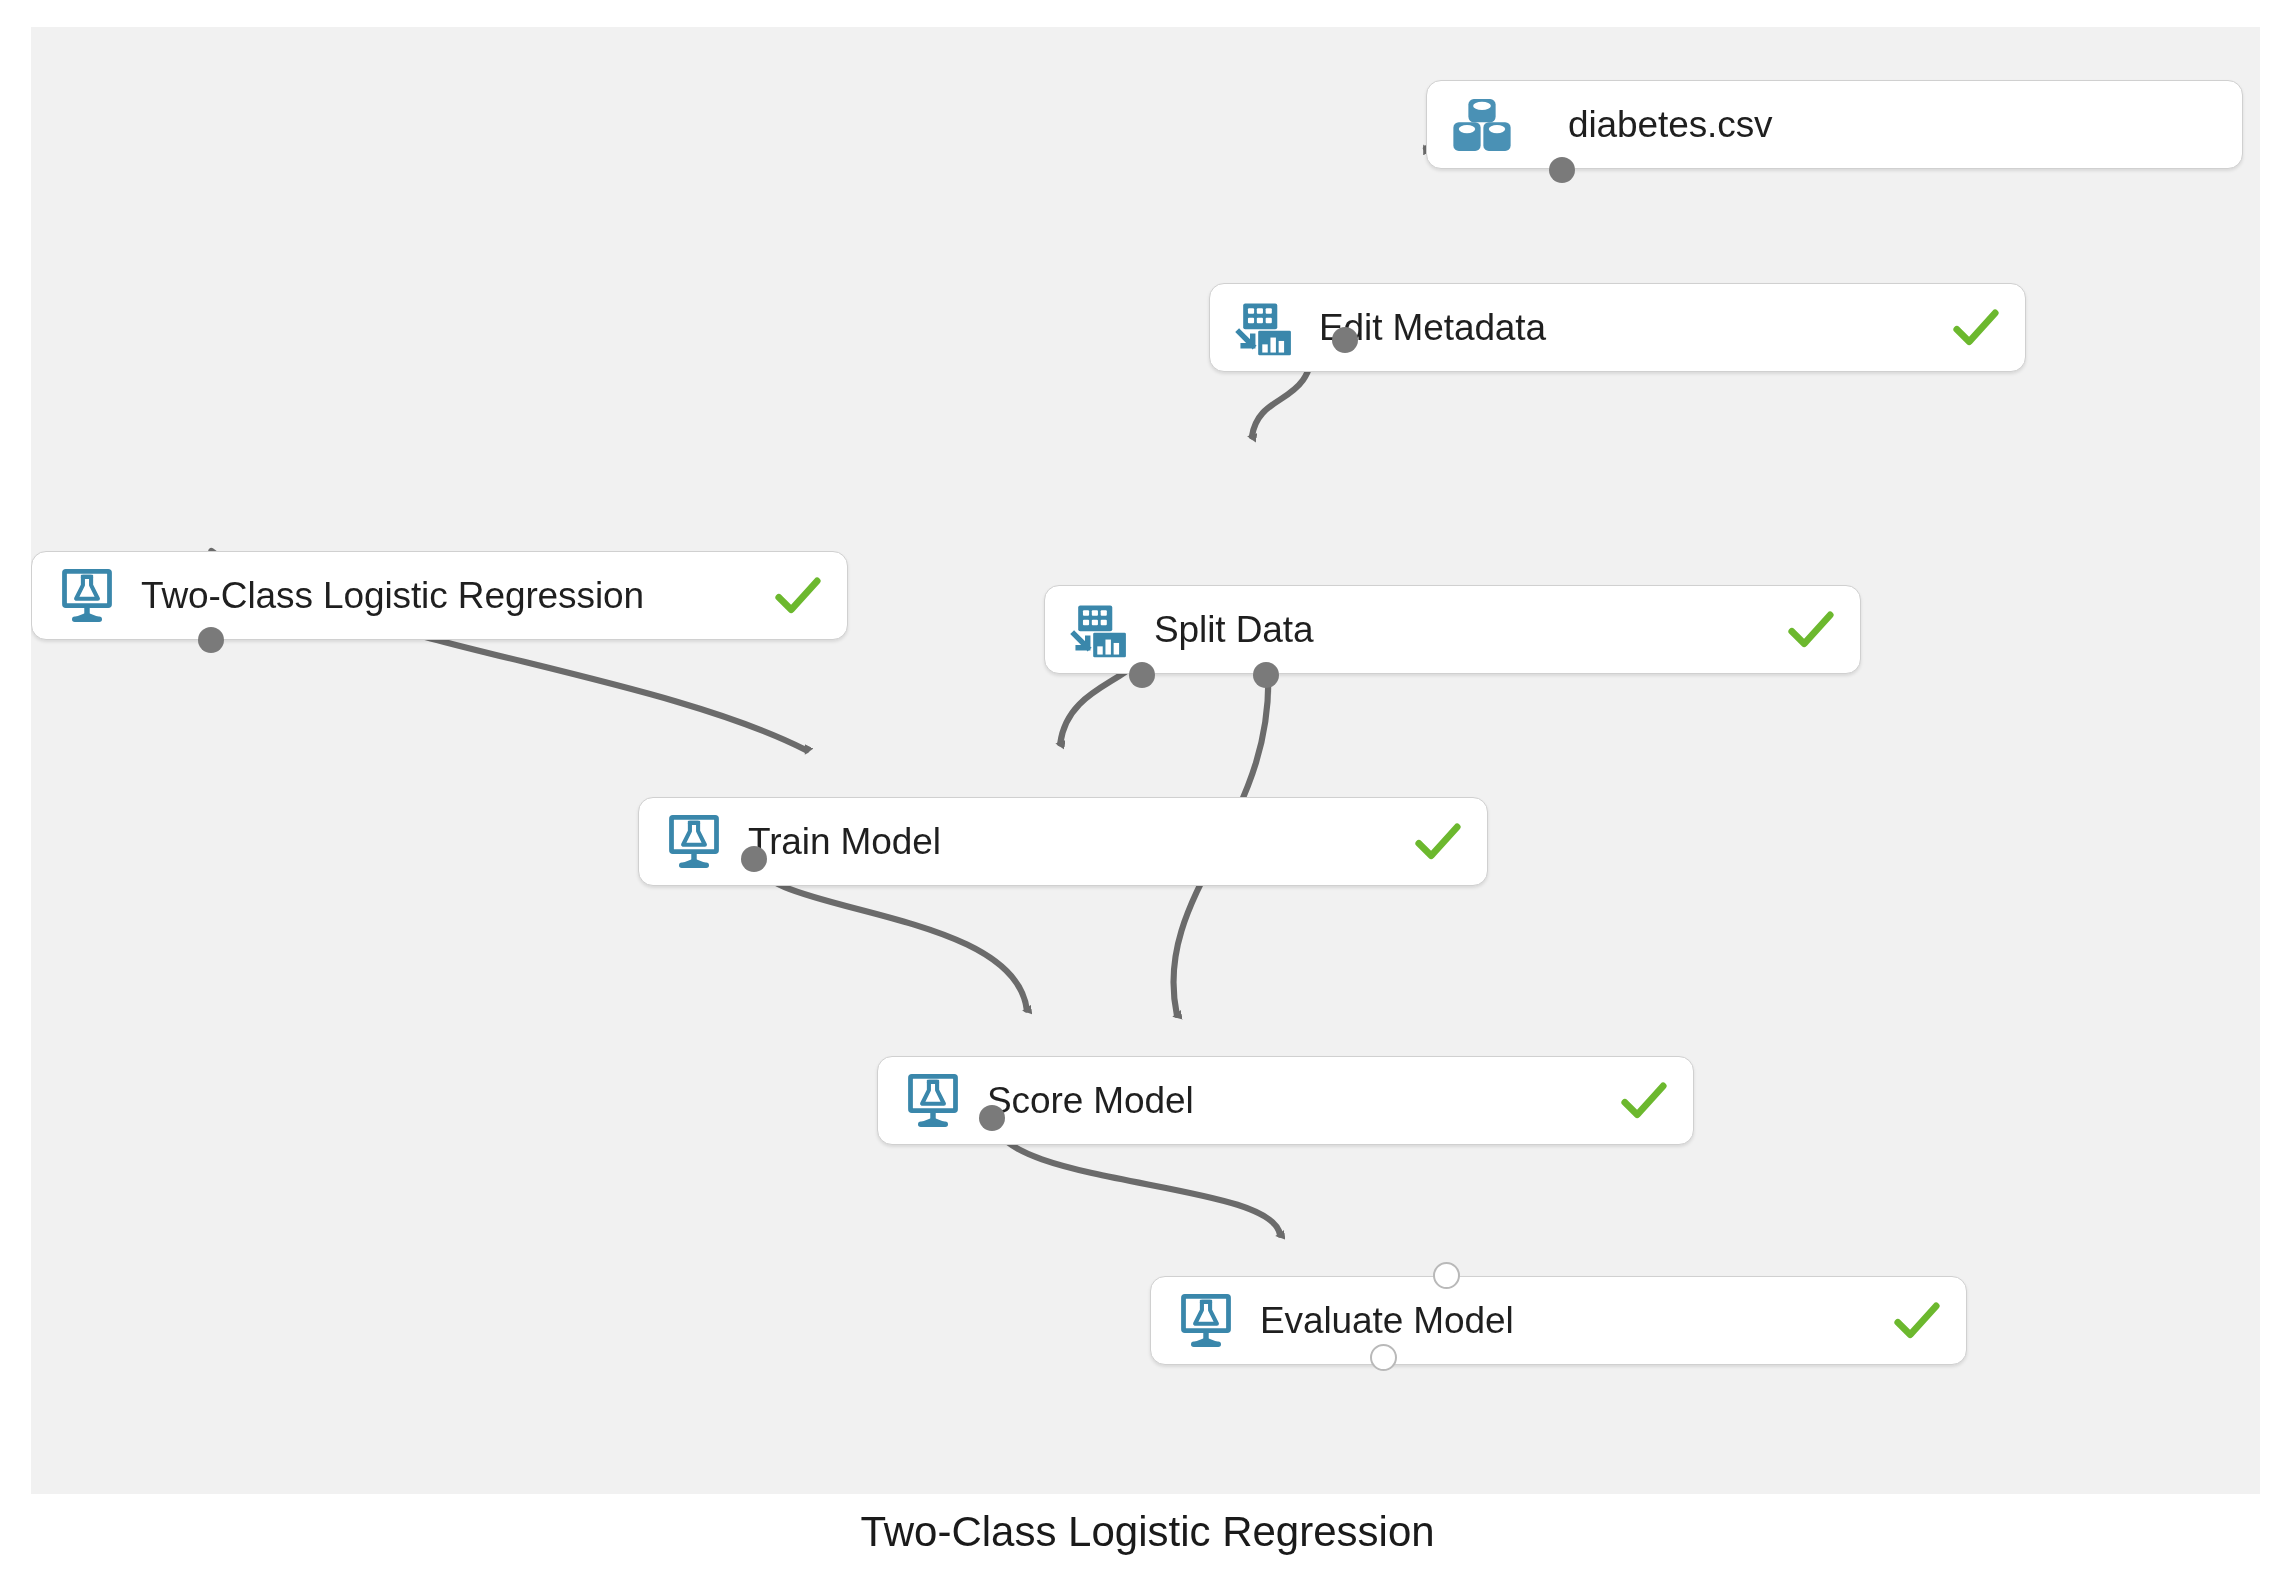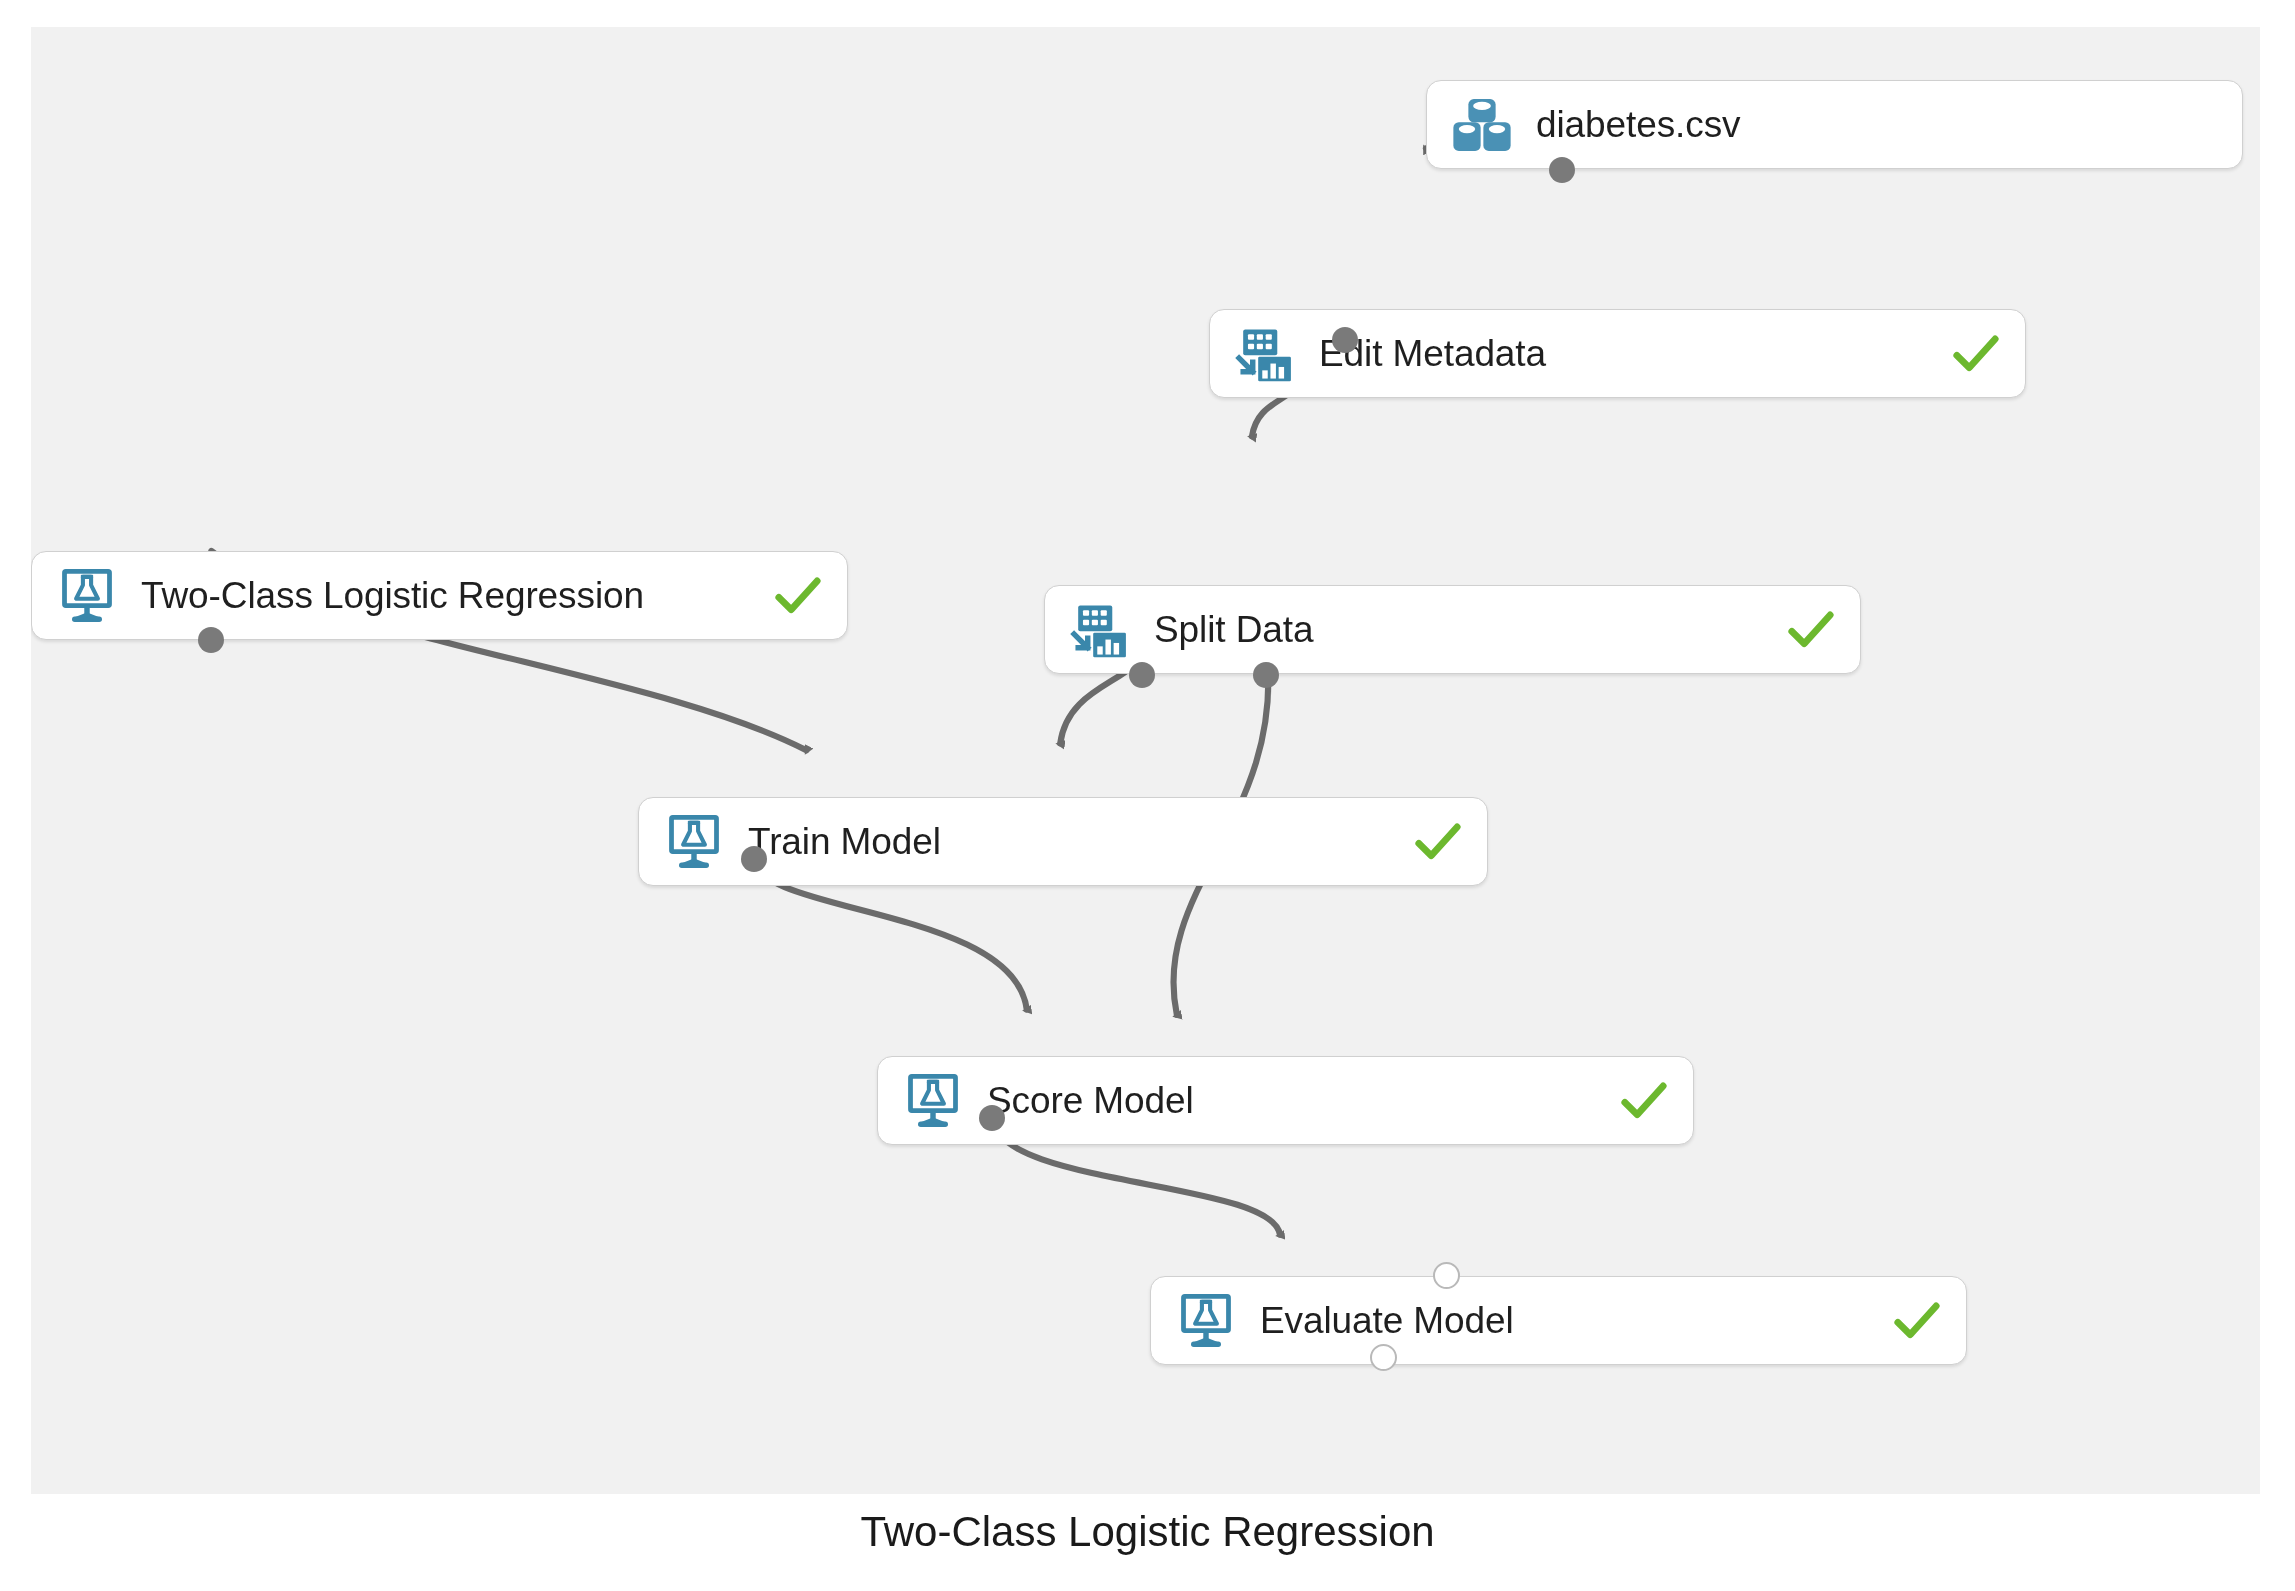--- a/index.html
+++ b/index.html
@@ -122,39 +122,39 @@
         <path d="M 1628,908 C 1628,960 1520,960 1508,1050" marker-end="url(#arrowhead)"></path>
 
         <path d="M 1810,908 C 1840,1160 1640,1260 1679,1448" marker-end="url(#arrowhead)"></path>
 
         <path d="M 1059,1218 C 1059,1300 1440,1290 1459,1440" marker-end="url(#arrowhead)"></path>
 
         <path d="M 1409,1598 C 1409,1700 1820,1690 1830,1770" marker-end="url(#arrowhead)"></path>
       </g>
     </svg>
 
-    <div class="node no-check" style="left:1395px; top:53px; width:817px; height:89px;">
+    <div class="node no-check" style="left:1395px; top:53px; width:817px; height:89px;gap:32px;">
       <span class="icon-wrap">
         <svg width="60" height="60" viewBox="0 0 88 88">
           <g fill="#4a91b5">
             <path d="M32 6 h24 a8 8 0 0 1 8 8 v18 a8 8 0 0 1 -8 8 h-24 a8 8 0 0 1 -8 -8 v-18 a8 8 0 0 1 8 -8 z"></path>
             <ellipse cx="44" cy="16" rx="13" ry="6" fill="#ffffff"></ellipse>
             <path d="M10 40 h24 a8 8 0 0 1 8 8 v26 a8 8 0 0 1 -8 8 h-24 a8 8 0 0 1 -8 -8 v-26 a8 8 0 0 1 8 -8 z"></path>
             <ellipse cx="22" cy="50" rx="12" ry="6" fill="#ffffff"></ellipse>
             <path d="M54 40 h24 a8 8 0 0 1 8 8 v26 a8 8 0 0 1 -8 8 h-24 a8 8 0 0 1 -8 -8 v-26 a8 8 0 0 1 8 -8 z"></path>
             <ellipse cx="66" cy="50" rx="12" ry="6" fill="#ffffff"></ellipse>
           </g>
         </svg>
       </span>
       <span class="label">diabetes.csv</span>
 
     </div>
     <div class="port filled" style="left:1518px; top:130px;"></div>
 
-    <div class="node" style="left:1178px; top:256px; width:817px; height:89px;margin-top:26px;">
+    <div class="node" style="left:1178px; top:256px; width:817px; height:89px;">
       <span class="icon-wrap">
         <svg width="60" height="60" viewBox="0 0 88 88">
           <g fill="#3a87ab">
             <rect x="12" y="8" width="50" height="38" rx="3"></rect>
             <g fill="#ffffff">
               <rect x="19" y="15" width="9" height="8" rx="1.5"></rect>
               <rect x="32" y="15" width="9" height="8" rx="1.5"></rect>
               <rect x="45" y="15" width="9" height="8" rx="1.5"></rect>
               <rect x="19" y="29" width="9" height="8" rx="1.5"></rect>
               <rect x="32" y="29" width="9" height="8" rx="1.5"></rect>

